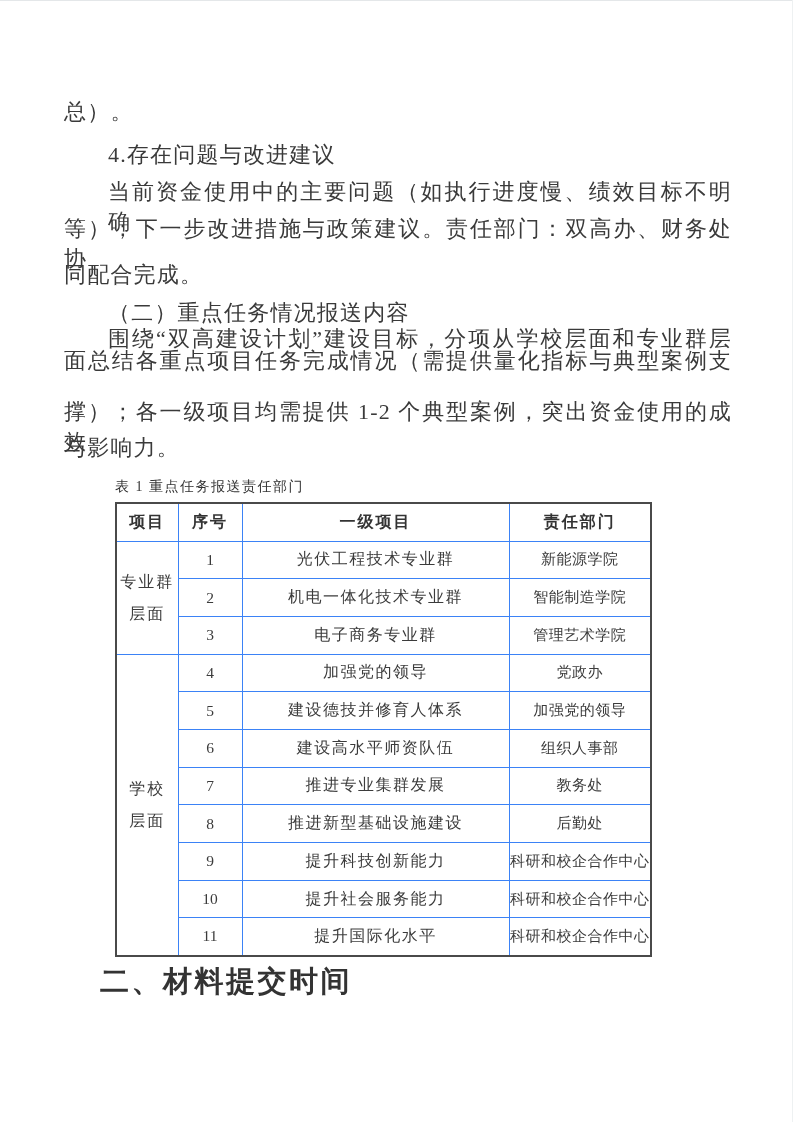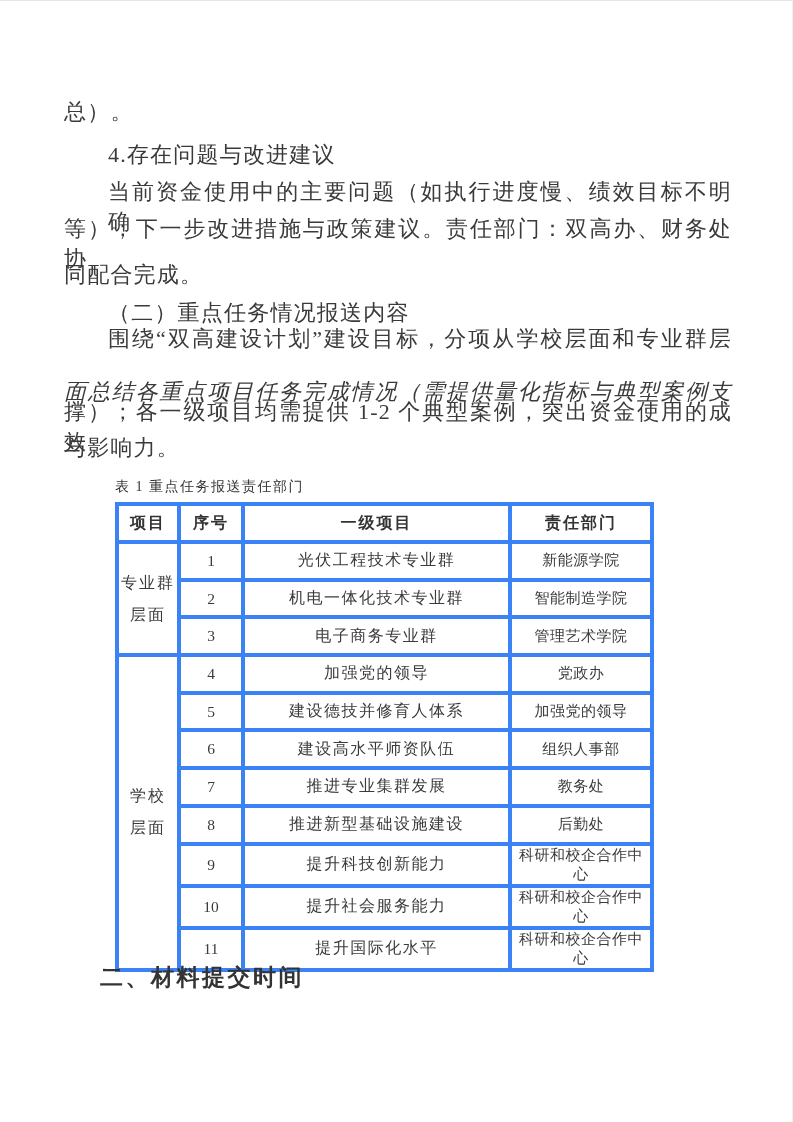--- a/index.html
+++ b/index.html
@@ -50,21 +50,21 @@
     left: 115px;
     top: 502px;
     width: 535px;
     border-collapse: collapse;
     table-layout: fixed;
     font-size: 16px;
     color: #3b3b3b;
     border: 2px solid #4a4a4a;
   }
   .rtable th, .rtable td {
-    border: 4px solid #3b82f6;
+    border: 1px solid #3b82f6;
     text-align: center;
     vertical-align: middle;
     padding: 0;
     overflow: hidden;
   }
   .rtable thead tr { height: 38px; }
   .rtable tbody tr { height: 37.7px; }
   .rtable thead th {
     font-weight: bold;
     font-size: 16px;
@@ -78,21 +78,21 @@
     font-size: 16px;
   }
   .no-cell   { font-size: 15.5px; }
   .proj-cell { letter-spacing: 1.5px; }
   .dept-cell { font-size: 15px; letter-spacing: 0.5px; }
   
   .footer-h {
     position: absolute;
     left: 100px;
     top: 962px;
-    font-size: 23px;
+    font-size: 29px;
     font-weight: bold;
     letter-spacing: 2.5px;
     color: #333333;
   }
 </style>
 </head>
 <body>
 
 <div class="page">
   <div class="scan-edge-top"></div>
@@ -101,21 +101,21 @@
   <div class="tline" style="top:97px;">总）。</div>
   <div class="tline indent" style="top:140px;">4.存在问题与改进建议</div>
 
   <div class="tline indent just" style="top:177px;">当前资金使用中的主要问题（如执行进度慢、绩效目标不明确</div>
   <div class="tline just" style="top:214px;">等）；下一步改进措施与政策建议。责任部门：双高办、财务处协</div>
   <div class="tline" style="top:260px;">同配合完成。</div>
 
   <div class="tline indent" style="top:298px;">（二）重点任务情况报送内容</div>
 
   <div class="tline indent just" style="top:324px;">围绕“双高建设计划”建设目标，分项从学校层面和专业群层</div>
-  <div class="tline just" style="top:377px;font-style:italic;">面总结各重点项目任务完成情况（需提供量化指标与典型案例支</div>
+  <div class="tline just" style="top:346px;">面总结各重点项目任务完成情况（需提供量化指标与典型案例支</div>
   <div class="tline just" style="top:397px;">撑）；各一级项目均需提供 1-2 个典型案例，突出资金使用的成效</div>
   <div class="tline" style="top:433px;">与影响力。</div>
 
   <div class="tcaption">表 1 重点任务报送责任部门</div>
 
   <table class="rtable">
     <colgroup>
       <col style="width:62px">
       <col style="width:64px">
       <col style="width:267px">

